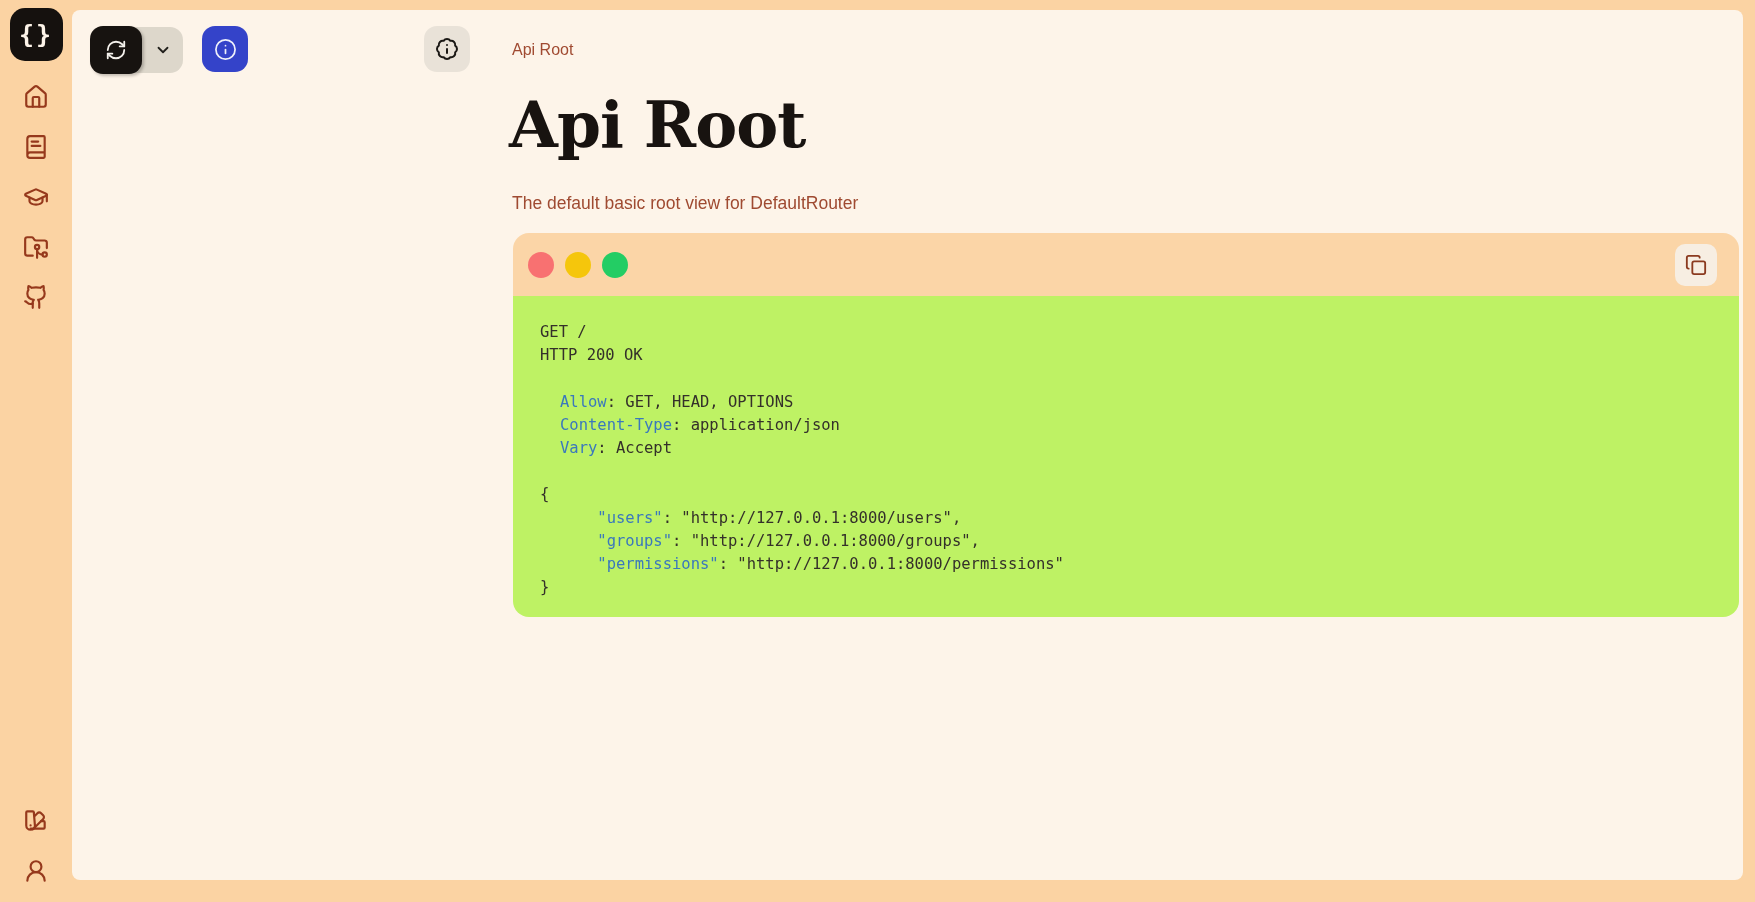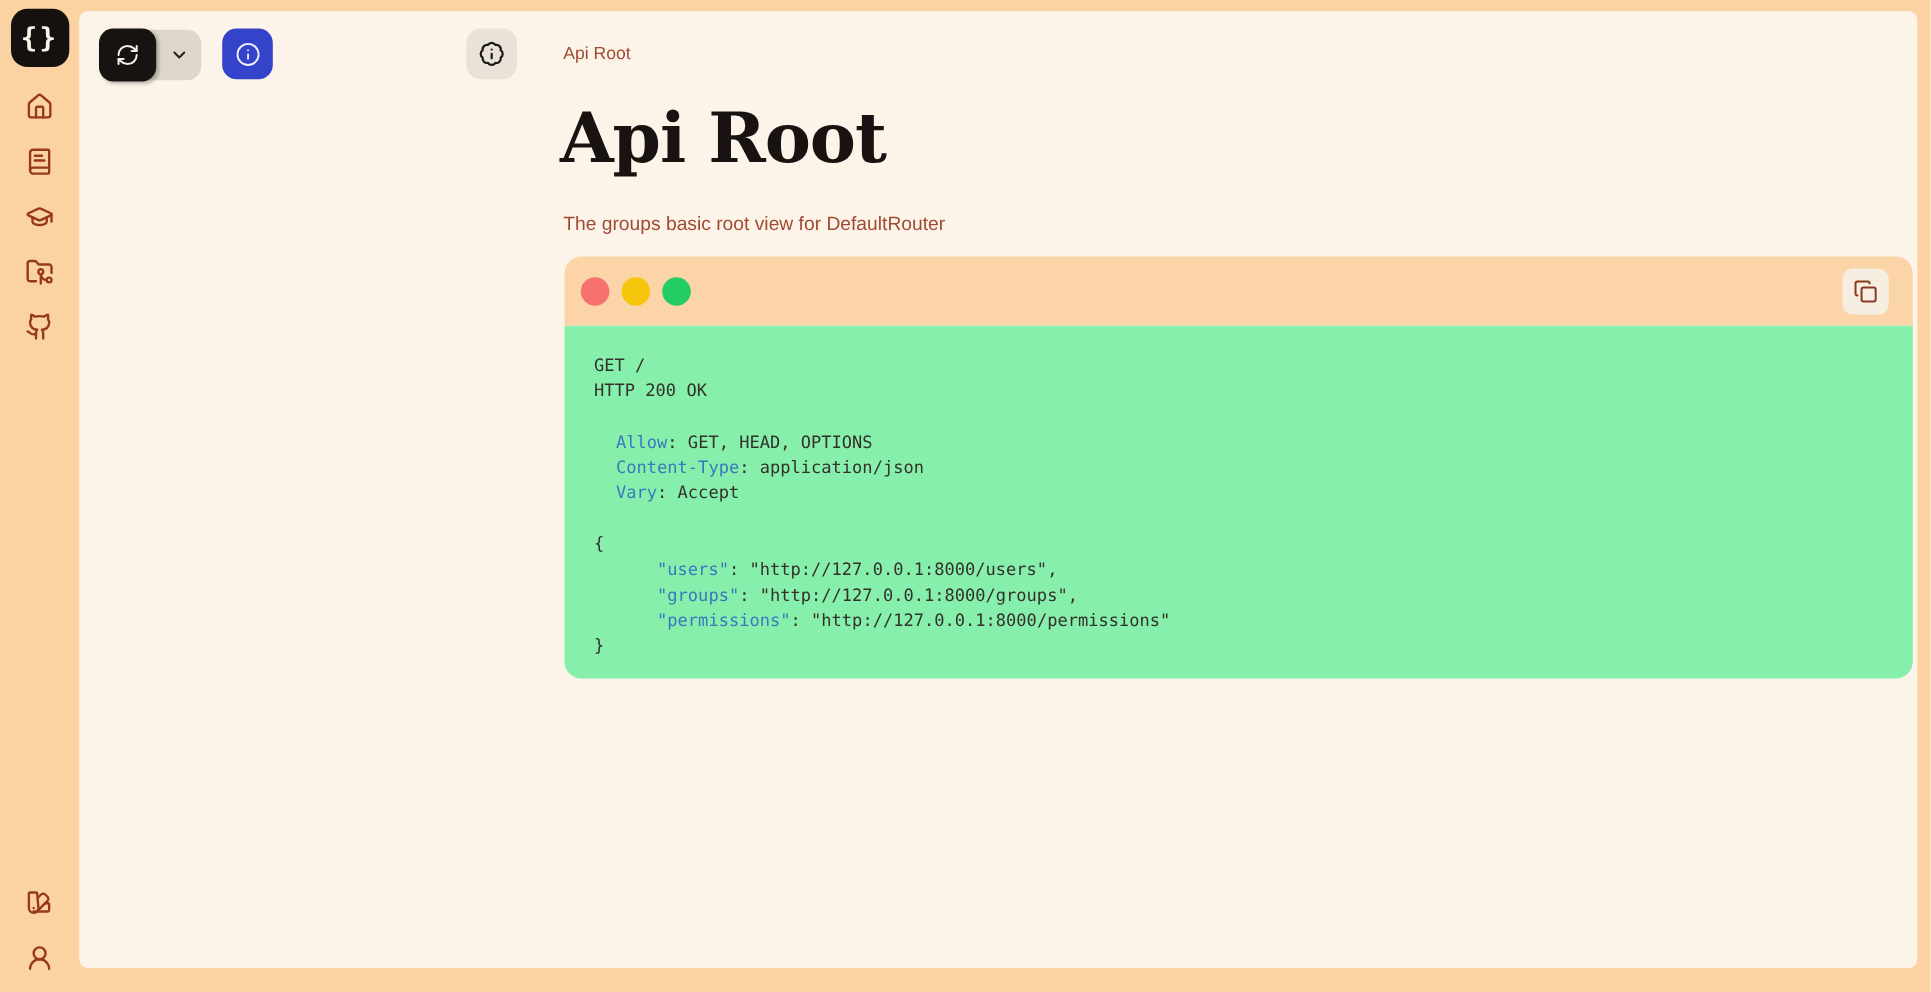--- a/index.html
+++ b/index.html
@@ -86,21 +86,21 @@
   }
   .dots { display:flex; gap:11px; }
   .dot { width:26px; height:26px; border-radius:50%; }
   .copy-btn {
     position:absolute; right:22px; top:11px; width:42px; height:42px;
     background:#f7eee2; border:none; border-radius:10px;
     display:flex; align-items:center; justify-content:center;
     color:#8b3a1f; cursor:pointer;
   }
   .term-body {
-    height:321px; background:#86efac;
+    height:321px; background:#bef264;
     padding:25px 37px 0 27px;
     font-family:"DejaVu Sans Mono", monospace;
     font-size:15.5px; line-height:23.2px; color:#34302a;
     white-space:pre;
   }
   .code-line { min-height:23.2px; }
   .tok-key { color:#3a78bd;margin-left:20px; }
   .tok-plain { color:#34302a; }
 </style>
 </head>
@@ -204,21 +204,21 @@
           <path d="M3.85 8.62a4 4 0 0 1 4.78-4.77 4 4 0 0 1 6.74 0 4 4 0 0 1 4.78 4.78 4 4 0 0 1 0 6.74 4 4 0 0 1-4.77 4.78 4 4 0 0 1-6.75 0 4 4 0 0 1-4.78-4.77 4 4 0 0 1 0-6.76"></path>
           <path d="M12 16v-4"></path>
           <path d="M12 8h.01"></path>
         </svg>
     </span>
   </button>
 
   <a class="breadcrumb">Api Root</a>
 
   <h1 class="page-title">Api Root</h1>
-  <p class="page-subtitle">The groups basic root view for DefaultRouter</p>
+  <p class="page-subtitle">The default basic root view for DefaultRouter</p>
 
   <div class="terminal">
     <div class="term-header">
       <div class="dots">
           <span class="dot" style="background: rgb(248, 113, 113);"></span>
           <span class="dot" style="background: rgb(245, 198, 12);"></span>
           <span class="dot" style="background: rgb(35, 205, 100);"></span>
         </div>
       <button class="copy-btn">
         <span>

